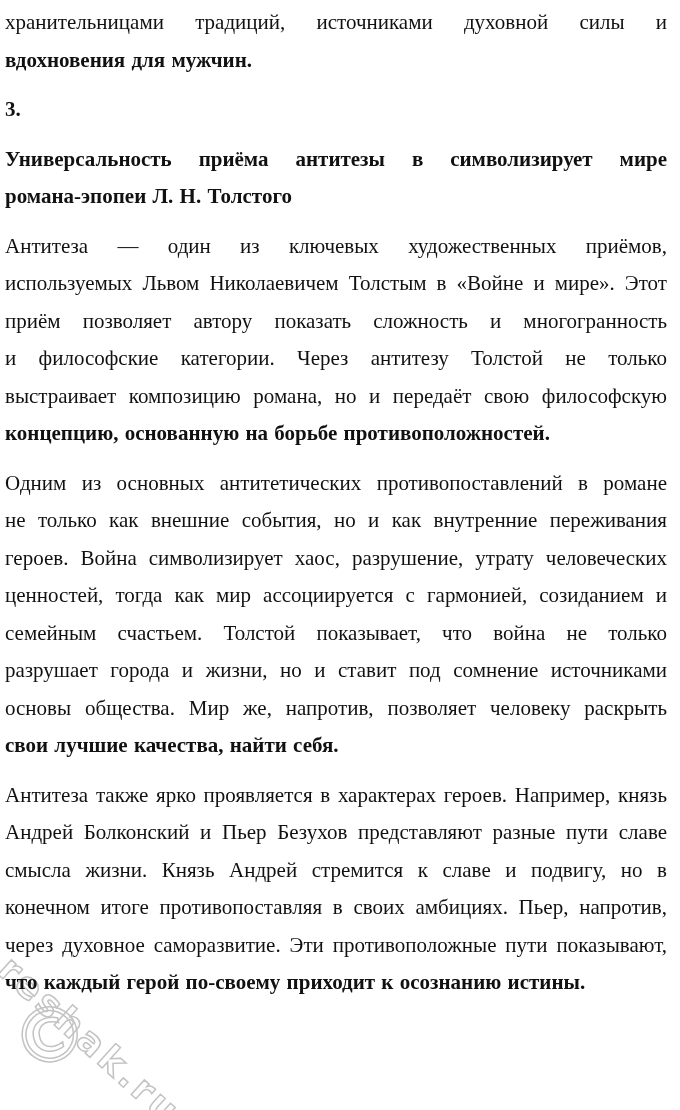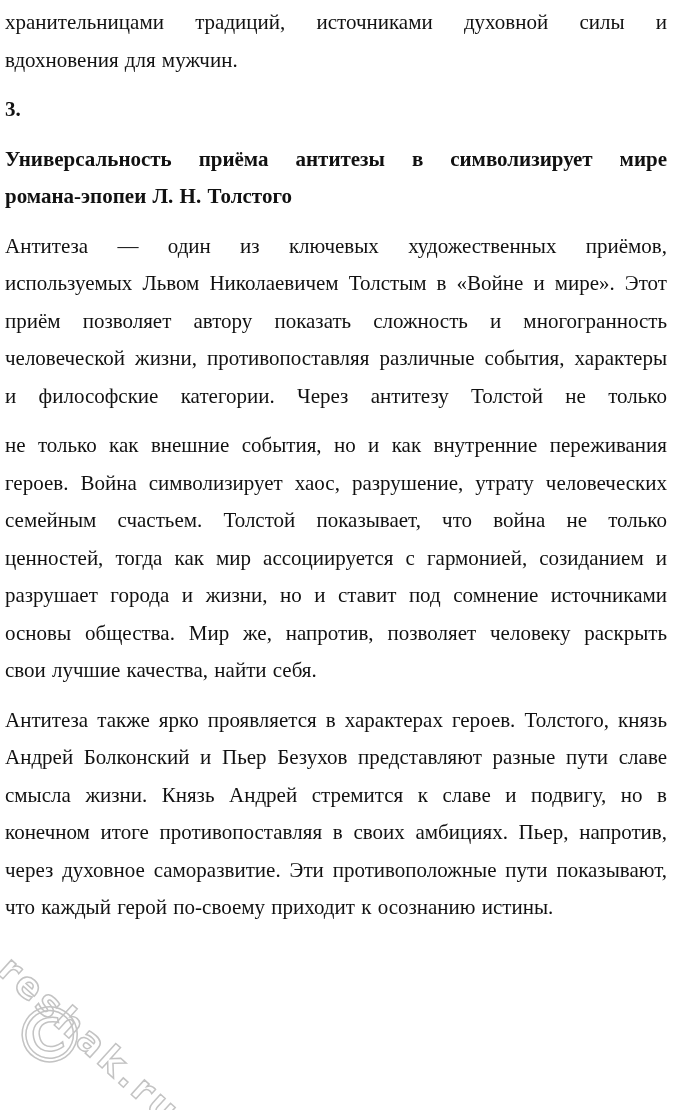--- a/index.html
+++ b/index.html
@@ -32,20 +32,21 @@
     margin-bottom: 0;
   }
   .line {
     line-height: 37.5px;
     text-align: justify;
     text-align-last: justify;
     word-spacing: 1px;
   }
   .line.last {
     text-align-last: left;
+    font-weight: bold;
   }
   .item-number .line,
   .title .line {
     font-weight: 700;
   }
   
   .watermark {
     position: absolute;
     left: 0;
     top: 0;
@@ -98,33 +99,35 @@
       <div class="line last">3.</div>
     </div>
     <div class="block title">
       <div class="line">Универсальность приёма антитезы в символизирует мире</div>
       <div class="line last">романа-эпопеи Л. Н. Толстого</div>
     </div>
     <div class="block paragraph">
       <div class="line">Антитеза — один из ключевых художественных приёмов,</div>
       <div class="line">используемых Львом Николаевичем Толстым в «Войне и мире». Этот</div>
       <div class="line">приём позволяет автору показать сложность и многогранность</div>
-      <div class="line">человеческой жизни, противопоставляя различные события, характеры</div>
       <div class="line">и философские категории. Через антитезу Толстой не только</div>
+      <div class="line">выстраивает композицию романа, но и передаёт свою философскую</div>
+      <div class="line last">концепцию, основанную на борьбе противоположностей.</div>
     </div>
     <div class="block paragraph">
+      <div class="line">Одним из основных антитетических противопоставлений в романе</div>
       <div class="line">не только как внешние события, но и как внутренние переживания</div>
       <div class="line">героев. Война символизирует хаос, разрушение, утрату человеческих</div>
+      <div class="line">ценностей, тогда как мир ассоциируется с гармонией, созиданием и</div>
       <div class="line">семейным счастьем. Толстой показывает, что война не только</div>
-      <div class="line">ценностей, тогда как мир ассоциируется с гармонией, созиданием и</div>
       <div class="line">разрушает города и жизни, но и ставит под сомнение источниками</div>
       <div class="line">основы общества. Мир же, напротив, позволяет человеку раскрыть</div>
       <div class="line last">свои лучшие качества, найти себя.</div>
     </div>
     <div class="block paragraph">
-      <div class="line">Антитеза также ярко проявляется в характерах героев. Толстого, князь</div>
+      <div class="line">Антитеза также ярко проявляется в характерах героев. Например, князь</div>
       <div class="line">Андрей Болконский и Пьер Безухов представляют разные пути славе</div>
       <div class="line">смысла жизни. Князь Андрей стремится к славе и подвигу, но в</div>
       <div class="line">конечном итоге противопоставляя в своих амбициях. Пьер, напротив,</div>
       <div class="line">через духовное саморазвитие. Эти противоположные пути показывают,</div>
       <div class="line last">что каждый герой по-своему приходит к осознанию истины.</div>
     </div>
   </div>
 
 </body></html>

